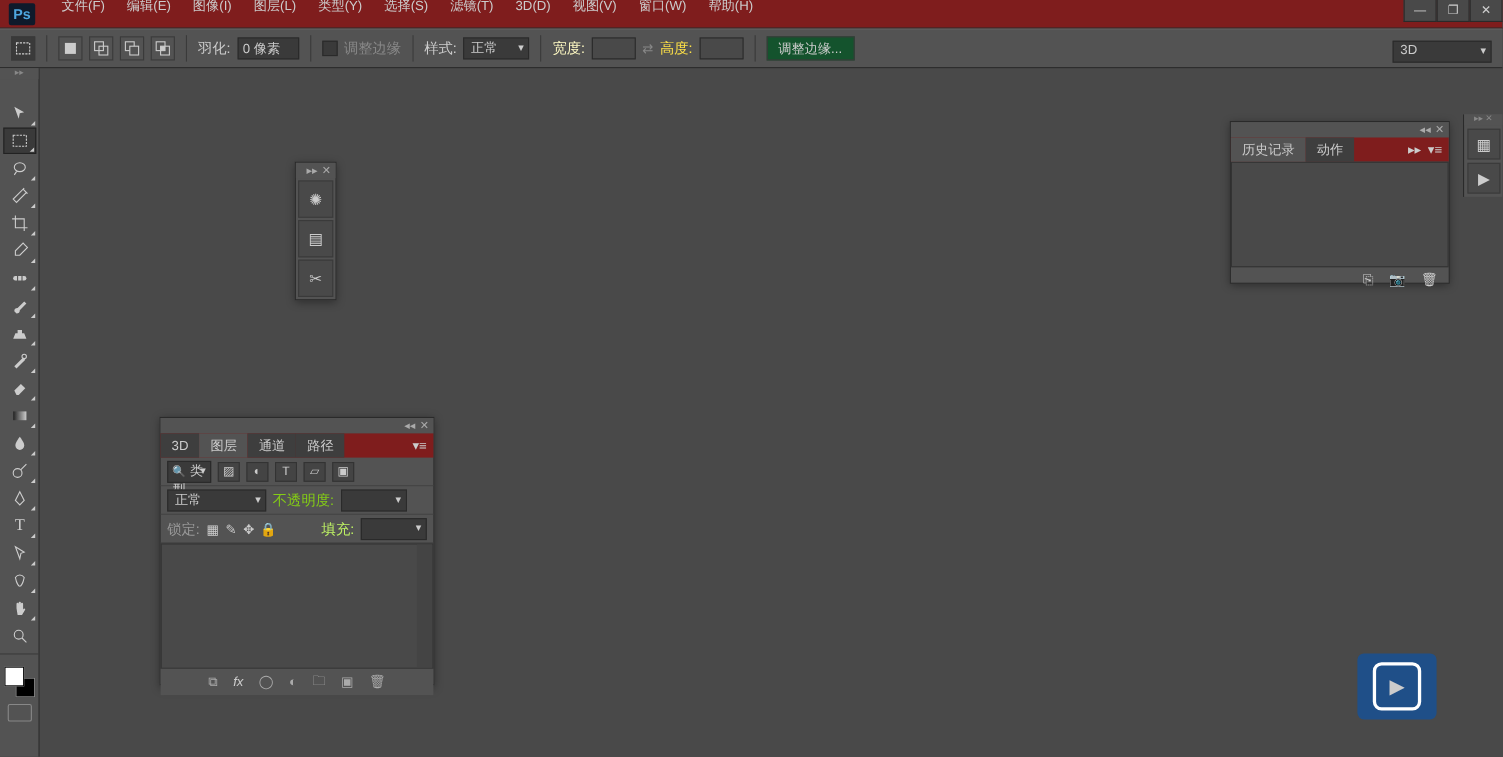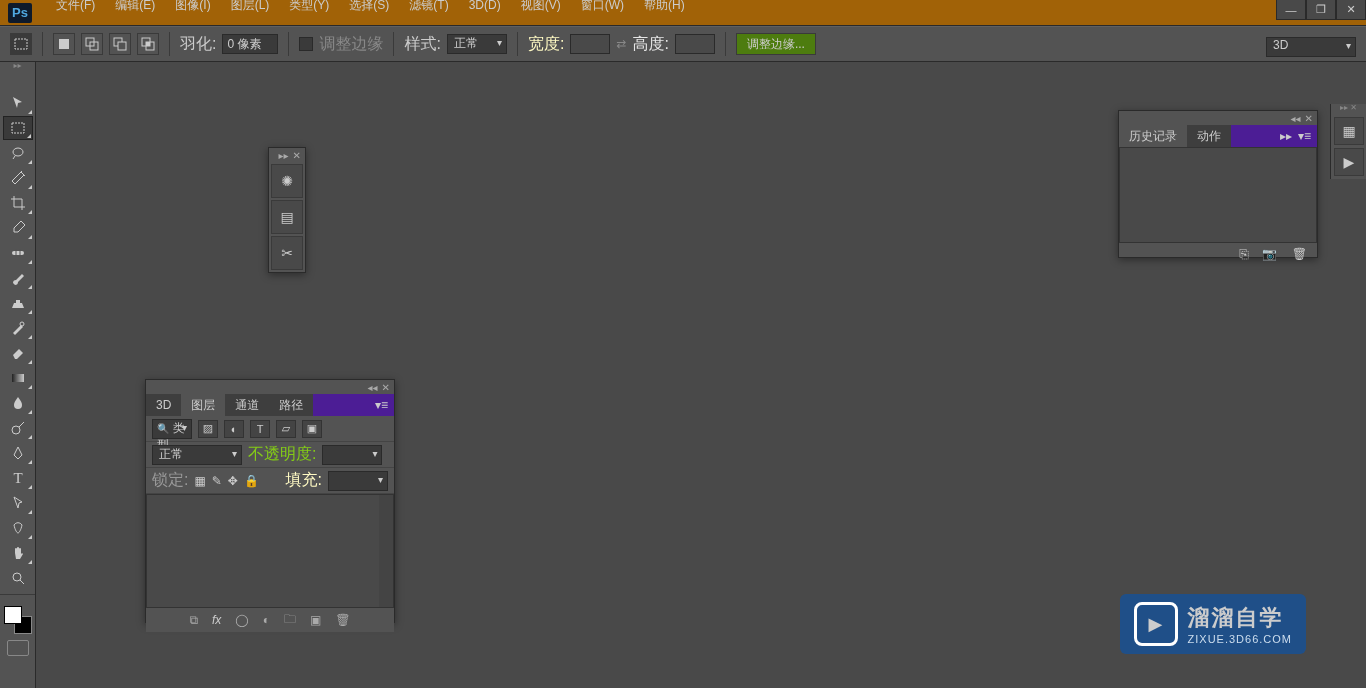--- a/index.html
+++ b/index.html
@@ -1,48 +1,48 @@
 <!DOCTYPE html>
 <html><head>
 <meta charset="utf-8">
 <style>
 *{margin:0;padding:0;box-sizing:border-box;font-family:"Microsoft YaHei",sans-serif;font-size:12px;color:#ccc;user-select:none}
 body{background:#494949;width:1366px;height:688px;overflow:hidden;position:relative}
-.menubar{height:26px;background:#a16207;display:flex;align-items:center;padding-left:8px;border-bottom:1px solid #2a2a2a}
+.menubar{height:26px;background:#7f1d1d;display:flex;align-items:center;padding-left:8px;border-bottom:1px solid #2a2a2a}
 .ps-logo{width:24px;height:20px;background:#0e1a2b;color:#4fa8e0;font-weight:bold;font-size:13px;display:flex;align-items:center;justify-content:center;border-radius:2px;margin-right:14px}
 .menu-item{padding:0 10px;height:42px;line-height:26px;cursor:default}
 .win-controls{position:absolute;right:0;top:0;display:flex}
 .win-btn{width:30px;height:20px;background:#494949;display:flex;align-items:center;justify-content:center;border:1px solid #2a2a2a;border-top:none;font-size:11px}
 .optionsbar{height:36px;background:#535353;border-top:1px solid #606060;border-bottom:1px solid #2a2a2a;display:flex;align-items:center;padding:0 10px;gap:6px}
 .tool-icon{width:22px;height:22px;background:#535353;border:1px solid #3a3a3a;display:flex;align-items:center;justify-content:center}
 .tool-icon.active{background:#3a3a3a}
 .opt-sep{width:1px;height:24px;background:#3a3a3a;margin:0 4px}
-.opt-label{font-size:16px;color:#ccc}
+.opt-label{font-size:13px;color:#ccc}
 .opt-input{background:#3a3a3a;border:1px solid #2a2a2a;height:20px;padding:0 4px;color:#ccc;width:56px}
 .opt-check{width:14px;height:14px;background:#3a3a3a;border:1px solid #2a2a2a}
 .opt-select{background:#3a3a3a;border:1px solid #2a2a2a;height:20px;padding:0 18px 0 6px;position:relative;min-width:60px}
 .opt-select::after{content:"▾";position:absolute;right:4px;top:2px;font-size:10px}
-.opt-btn{background:#4d7c0f;border:1px solid #3a3a3a;height:22px;padding:0 10px;line-height:20px}
+.opt-btn{background:#14532d;border:1px solid #3a3a3a;height:22px;padding:0 10px;line-height:20px}
 .workspace-dd{position:absolute;right:10px;top:37px}
 .toolbox{position:absolute;left:0;top:62px;width:36px;background:#535353;border-right:1px solid #2a2a2a;height:626px}
 .tb-handle{height:10px;background:#535353;text-align:center;font-size:8px;color:#888;line-height:8px}
 .tb-tool{width:30px;height:24px;margin:1px 3px;display:flex;align-items:center;justify-content:center;position:relative;cursor:default}
 .tb-tool.sel{background:#3a3a3a;border:1px solid #222}
 .tb-tool .tri{position:absolute;right:1px;bottom:1px;width:0;height:0;border-left:4px solid transparent;border-bottom:4px solid #ccc}
 .colorsw{margin:6px 4px;width:28px;height:28px;position:relative}
 .colorsw .fg{width:18px;height:18px;background:#fff;border:1px solid #000;position:absolute;left:0;top:0}
 .colorsw .bg{width:18px;height:18px;background:#000;border:1px solid #888;position:absolute;right:0;bottom:0}
 .qmask{width:22px;height:16px;margin:4px 7px;border:1px solid #888;border-radius:2px;background:#535353}
 .panel{position:absolute;background:#535353;border:1px solid #2a2a2a;box-shadow:0 2px 8px rgba(0,0,0,.4)}
 .panel-hdr{height:14px;background:#535353;display:flex;justify-content:flex-end;align-items:center;padding:0 4px;gap:4px}
 .panel-hdr span{font-size:10px;color:#aaa;cursor:default}
 .float-panel{left:268px;top:147px;width:38px}
 .float-btn{width:32px;height:34px;margin:2px;background:#494949;border:1px solid #3a3a3a;display:flex;align-items:center;justify-content:center;font-size:14px}
 .layers-panel{left:145px;top:379px;width:250px;height:244px}
-.tabs{height:22px;background:#4c1d95;display:flex;align-items:center}
+.tabs{height:22px;background:#7f1d1d;display:flex;align-items:center}
 .tab{padding:0 10px;height:22px;line-height:22px;background:#3e3e3e}
 .tab.active{background:#535353}
 .tab-menu{margin-left:auto;padding:0 6px;font-size:12px}
 .lp-row{height:26px;display:flex;align-items:center;padding:0 6px;gap:6px;border-bottom:1px solid #444}
 .lp-search{background:#3a3a3a;border:1px solid #2a2a2a;height:20px;width:40px;padding:0 4px;position:relative}
 .lp-search::after{content:"▾";position:absolute;right:4px;top:2px;font-size:10px}
 .lp-ficon{width:20px;height:18px;background:#444;border:1px solid #333;display:flex;align-items:center;justify-content:center;font-size:11px}
 .lp-content{height:114px;background:#494949;border:1px solid #333;margin:0;display:flex}
 .lp-content .scroll{width:14px;background:#444;margin-left:auto}
 .lp-footer{height:24px;display:flex;align-items:center;justify-content:center;gap:14px;background:#535353}
@@ -118,21 +118,21 @@
   <div class="opt-sep"></div>
   <div class="opt-check"></div>
   <span class="opt-label" style="color:#888">调整边缘</span>
   <div class="opt-sep"></div>
   <span class="opt-label">样式:</span>
   <div class="opt-select">正常</div>
   <div class="opt-sep"></div>
   <span class="opt-label" style="color:#fef9c3">宽度:</span>
   <input class="opt-input" style="width: 40px; background: rgb(73, 73, 73);" disabled="">
   <span style="color:#888">⇄</span>
-  <span class="opt-label" style="color:#e5e5e5">高度:</span>
+  <span class="opt-label" style="color:#fde047">高度:</span>
   <input class="opt-input" style="width: 40px; background: rgb(73, 73, 73);" disabled="">
   <div class="opt-sep"></div>
   <div class="opt-btn">调整边缘...</div>
   <div class="opt-select workspace-dd" style="width:90px">3D</div>
 </div>
 
 <div class="toolbox">
   <div class="tb-handle">▸▸</div>
   <div style="height:18px"></div>
   <div class="tb-tool">
@@ -304,21 +304,21 @@
     <div class="opt-select" style="width:90px">正常</div>
     <span class="opt-label" style="color:#84cc16">不透明度:</span>
     <div class="opt-select" style="width:44px"></div>
   </div>
   <div class="lp-row">
     <span class="opt-label" style="color:#999">锁定:</span>
     <span>▦</span>
     <span>✎</span>
     <span>✥</span>
     <span>🔒</span>
-    <span style="margin-left:auto;color:#fef9c3" class="opt-label">填充:</span>
+    <span style="margin-left:auto;color:#bef264" class="opt-label">填充:</span>
     <div class="opt-select" style="width:44px"></div>
   </div>
   <div class="lp-content">
       <div class="scroll"></div>
     </div>
   <div class="lp-footer">
     <span>⧉</span>
     <span><i>fx</i></span>
     <span>◯</span>
     <span>◐</span>
@@ -350,17 +350,13 @@
 </div>
 
 <div class="right-dock">
   <div class="tb-handle">▸▸ ✕</div>
   <div class="rd-btn">▦</div>
   <div class="rd-btn">▶</div>
 </div>
 
 <div class="watermark">
   <div class="play">▶</div>
-  <div>
-    <div class="txt">溜溜自学</div>
-    <div class="sub">ZIXUE.3D66.COM</div>
-  </div>
 </div>
 
 </body></html>

